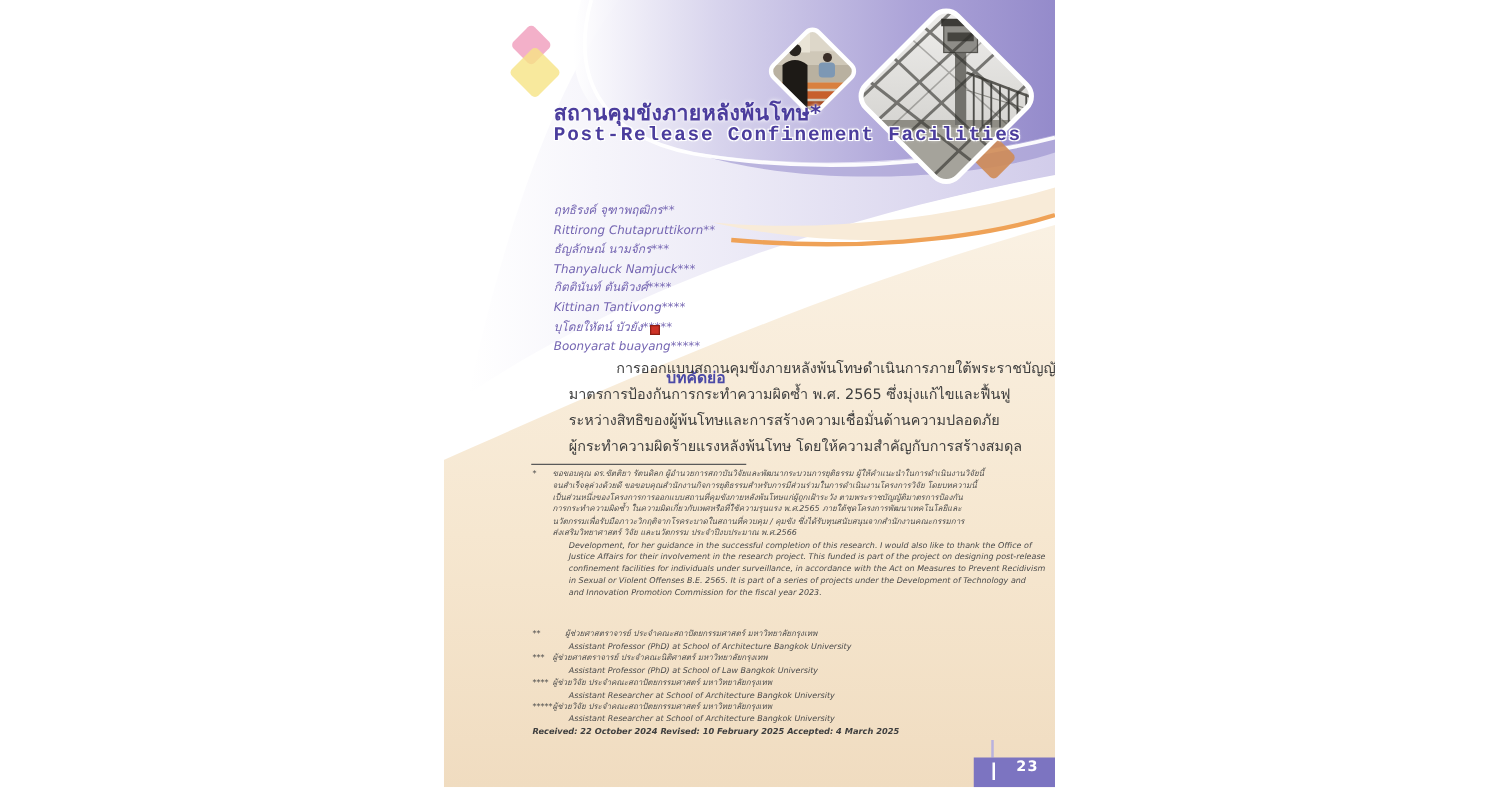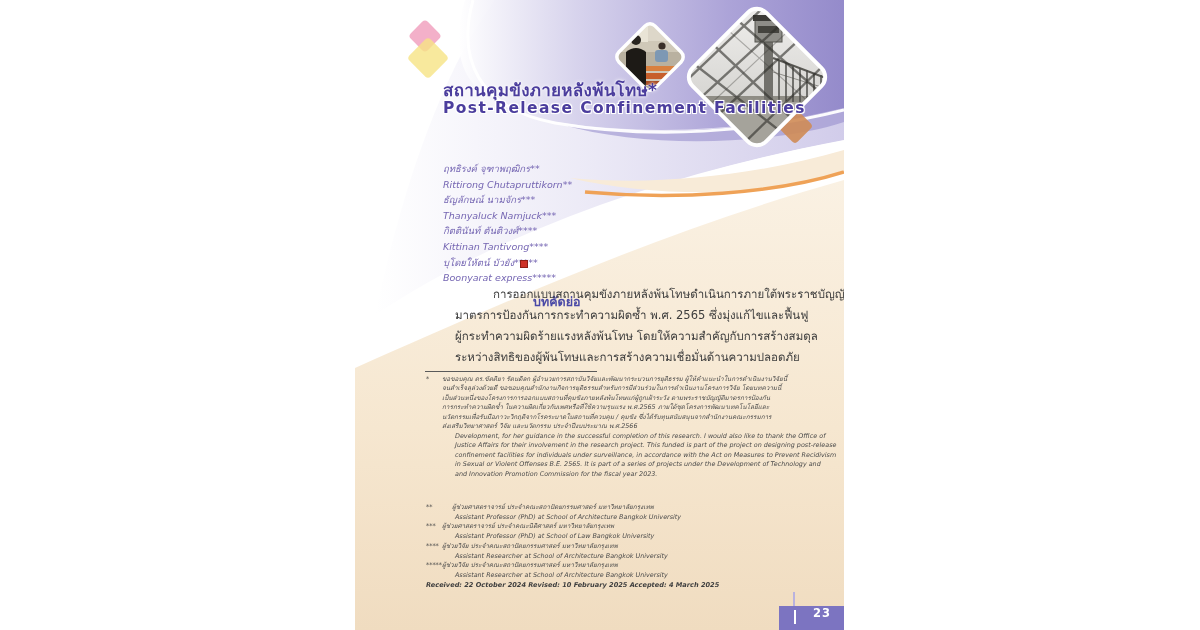--- a/index.html
+++ b/index.html
@@ -134,41 +134,41 @@
           <path d="M271,93 L271,52 Q281,44 291,52 L291,93 Z" fill="#1d1a16"></path>
           <circle cx="307" cy="46" r="3.6" fill="#3a2f28"></circle>
           <rect x="300" y="50" width="13" height="12" rx="3" fill="#7d98b4"></rect>
         </g>
         <rect x="-25.5" y="-25.5" width="51" height="51" rx="7" transform="translate(295,57) rotate(45)" fill="none" stroke="#ffffff" stroke-width="3.5"></rect>
       </g>
     </svg>
 
     <div class="layer">
       <div class="abs title-th" style="left:88px;top:76px;">สถานคุมขังภายหลังพ้นโทษ*</div>
-      <div class="abs title-en" style="left:88px;top:99px;">Post-Release Confinement Facilities</div>
+      <div class="abs title-en" style="left:88px;top:99px;font-family:Liberation Mono, monospace;">Post-Release Confinement Facilities</div>
 
       <div class="abs" style="left:88px;top:133px;margin-top:28px;">
         <div class="author">ฤทธิรงค์ จุฑาพฤฒิกร**</div>
         <div class="author">Rittirong Chutapruttikorn**</div>
         <div class="author">ธัญลักษณ์ นามจักร***</div>
         <div class="author">Thanyaluck Namjuck***</div>
         <div class="author">กิตตินันท์ ตันติวงศ์****</div>
         <div class="author">Kittinan Tantivong****</div>
         <div class="author">บุโดยใหัตน์ บัวยัง*****</div>
-        <div class="author">Boonyarat express*****</div>
+        <div class="author">Boonyarat buayang*****</div>
       </div>
 
       <div class="abs bullet" style="left:165px;top:260px;"></div>
       <div class="abs sec-head" style="left:178px;top:256px;">บทคัดย่อ</div>
 
       <div class="abs" style="left:100px;top:284px;width:386px;">
         <div class="abstract-line" style="padding-left:38px;">การออกแบบสถานคุมขังภายหลังพ้นโทษดำเนินการภายใต้พระราชบัญญัติ</div>
         <div class="abstract-line">มาตรการป้องกันการกระทำความผิดซ้ำ พ.ศ. 2565 ซึ่งมุ่งแก้ไขและฟื้นฟู</div>
+        <div class="abstract-line">ระหว่างสิทธิของผู้พ้นโทษและการสร้างความเชื่อมั่นด้านความปลอดภัย</div>
         <div class="abstract-line">ผู้กระทำความผิดร้ายแรงหลังพ้นโทษ โดยให้ความสำคัญกับการสร้างสมดุล</div>
-        <div class="abstract-line">ระหว่างสิทธิของผู้พ้นโทษและการสร้างความเชื่อมั่นด้านความปลอดภัย</div>
       </div>
 
       <div class="abs divider" style="left:70px;top:371px;width:172px;"></div>
 
       <div class="abs fn" style="left:71px;top:375px;">*</div>
       <div class="abs" style="left:87px;top:375px;">
         <div class="fn">ขอขอบคุณ ดร.ขัตติยา รัตนดิลก ผู้อำนวยการสถาบันวิจัยและพัฒนากระบวนการยุติธรรม ผู้ให้คำแนะนำในการดำเนินงานวิจัยนี้</div>
         <div class="fn">จนสำเร็จลุล่วงด้วยดี ขอขอบคุณสำนักงานกิจการยุติธรรมสำหรับการมีส่วนร่วมในการดำเนินงานโครงการวิจัย โดยบทความนี้</div>
         <div class="fn">เป็นส่วนหนึ่งของโครงการการออกแบบสถานที่คุมขังภายหลังพ้นโทษแก่ผู้ถูกเฝ้าระวัง ตามพระราชบัญญัติมาตรการป้องกัน</div>
         <div class="fn">การกระทำความผิดซ้ำ ในความผิดเกี่ยวกับเพศหรือที่ใช้ความรุนแรง พ.ศ.2565 ภายใต้ชุดโครงการพัฒนาเทคโนโลยีและ</div>

